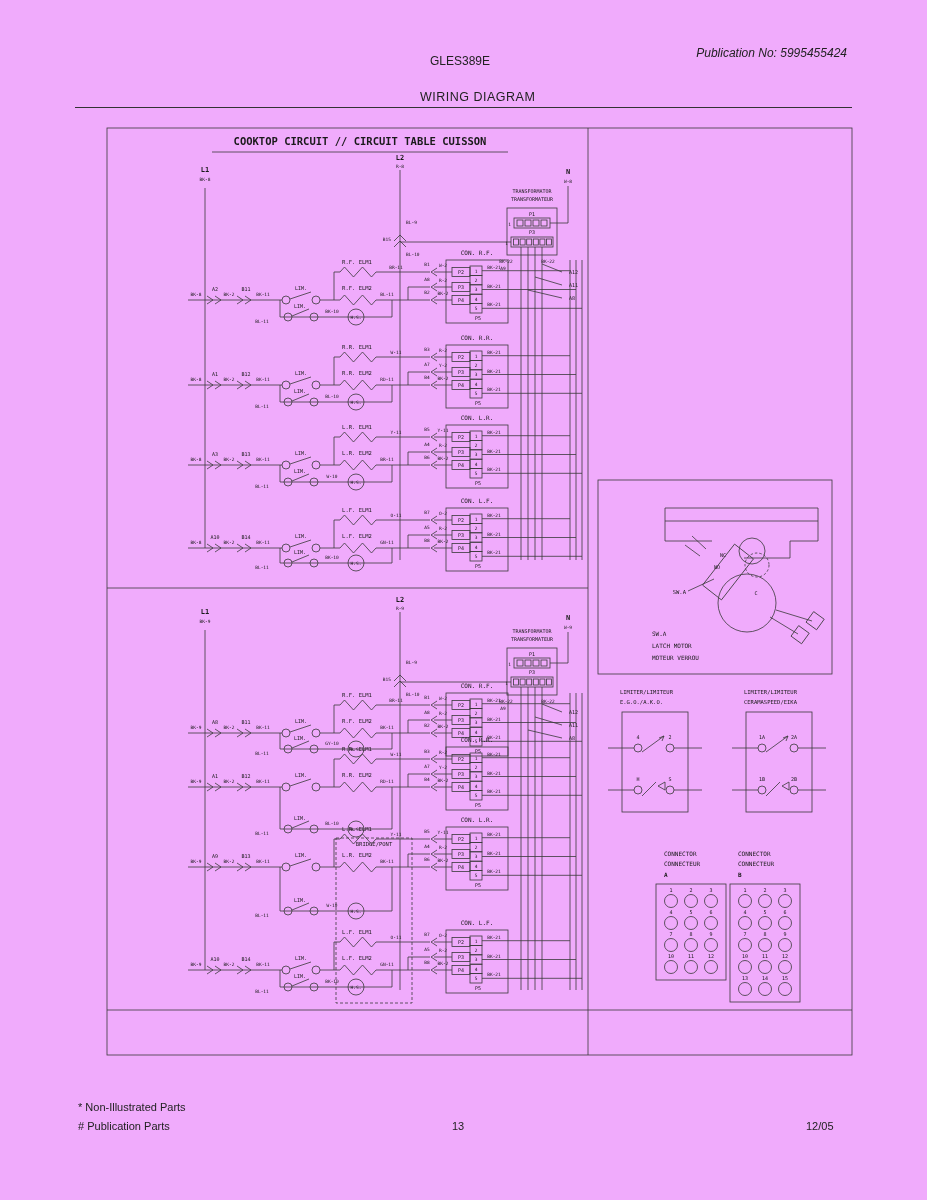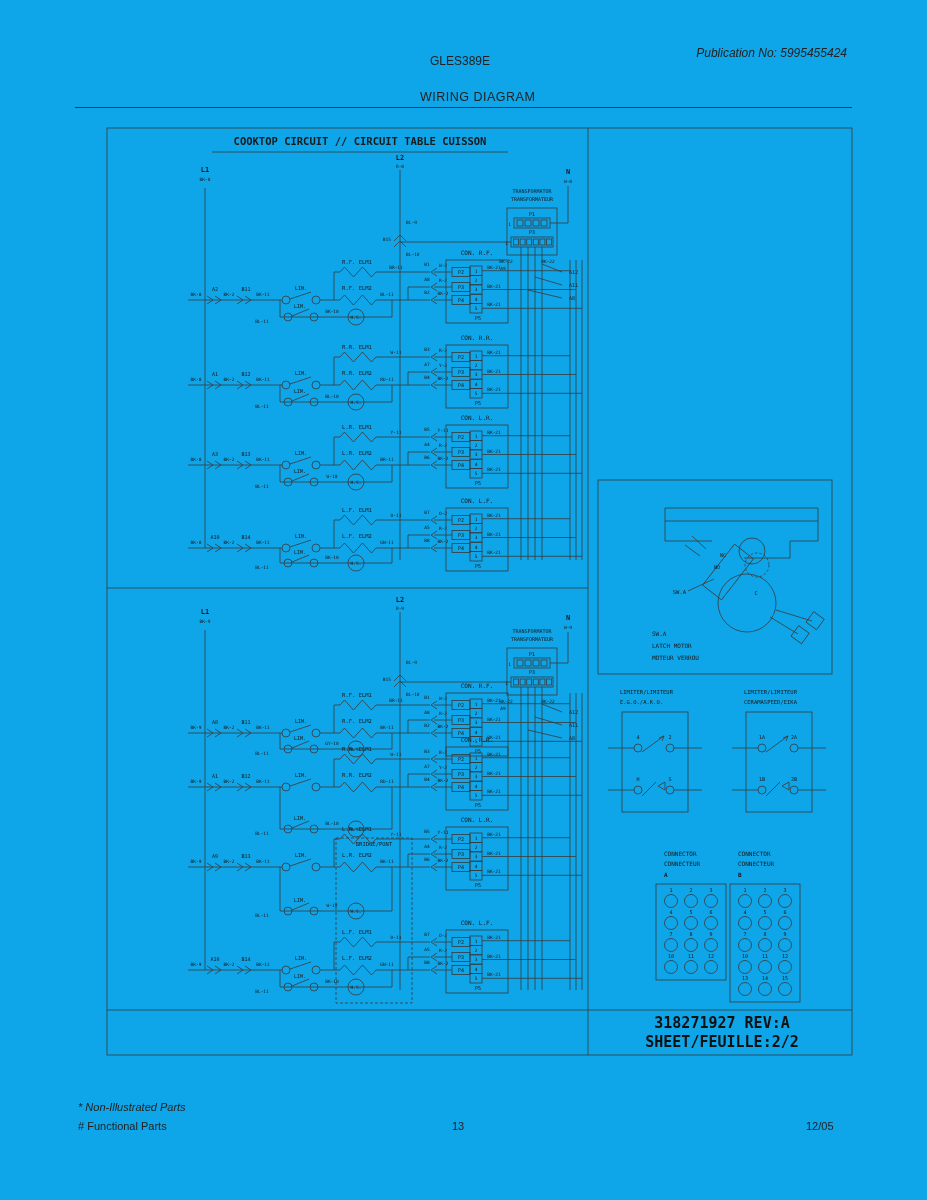--- a/index.html
+++ b/index.html
@@ -1,35 +1,35 @@
 <!DOCTYPE html>
 <html><head>
 <meta charset="utf-8">
 <style>
   html,body{margin:0;padding:0;background:#e8e8e8;}
-  .page{position:relative;width:927px;height:1200px;background:#0ea5e9;overflow:hidden;
+  .page{position:relative;width:927px;height:1200px;background:#f0abfc;overflow:hidden;
         font-family:"Liberation Sans",sans-serif;color:#1a1a1a;}
   .hdr{position:absolute;font-size:12px;color:#222;}
   .hdr-model{left:430px;top:54px;}
   .hdr-pub{right:80px;top:46px;font-style:italic;}
   .hdr-title{left:420px;top:90px;font-size:12.5px;letter-spacing:.5px;}
   .hdr-rule{position:absolute;left:75px;top:107px;width:777px;height:1px;background:#333;}
   svg text{font-family:"DejaVu Sans Mono",monospace;fill:#1a1a1a;}
   svg .w{stroke:#3a3a3a;stroke-width:0.8;fill:none;}
   svg .tb{font-weight:bold;}
   .caution{position:absolute;left:113px;top:1019px;width:470px;
            font-family:"DejaVu Sans Mono",monospace;font-size:9.5px;font-weight:bold;
            line-height:14px;white-space:nowrap;color:#111;}
   .caution u{text-decoration:underline;}
   .tblock{position:absolute;left:600px;top:1014px;width:244px;text-align:center;
           font-family:"DejaVu Sans Mono",monospace;font-size:15px;font-weight:bold;
           line-height:19px;color:#111;}
   .ftr{position:absolute;font-size:11px;color:#222;}
   .ftr-n1{left:78px;top:1120px;}
-  .ftr-n2{left:78px;top:1101px;font-style:italic;}
+  .ftr-n2{left:78px;top:1101px;}
   .ftr-pg{left:452px;top:1120px;}
   .ftr-dt{left:806px;top:1120px;}
 </style>
 </head>
 <body>
 
 <div class="page">
   <div class="hdr hdr-model">GLES389E</div>
   <div class="hdr hdr-pub">Publication No: 5995455424</div>
   <div class="hdr hdr-title">WIRING DIAGRAM</div>
@@ -852,22 +852,18 @@
       <text x="785" y="958" font-size="5" text-anchor="middle" class="">12</text>
       <circle cx="745" cy="989" r="6.5" class="w"></circle>
       <text x="745" y="980" font-size="5" text-anchor="middle" class="">13</text>
       <circle cx="765" cy="989" r="6.5" class="w"></circle>
       <text x="765" y="980" font-size="5" text-anchor="middle" class="">14</text>
       <circle cx="785" cy="989" r="6.5" class="w"></circle>
       <text x="785" y="980" font-size="5" text-anchor="middle" class="">15</text>
     </svg>
 
 
-  <div class="tblock">
-    <div>318271927 REV:A</div>
-    <div>SHEET/FEUILLE:2/2</div>
-  </div>
 
-  <div class="ftr ftr-n1"># Functional Parts</div>
+  <div class="ftr ftr-n1"># Publication Parts</div>
   <div class="ftr ftr-n2">* Non-Illustrated Parts</div>
   <div class="ftr ftr-pg">13</div>
   <div class="ftr ftr-dt">12/05</div>
 </div>
 
 </body></html>

